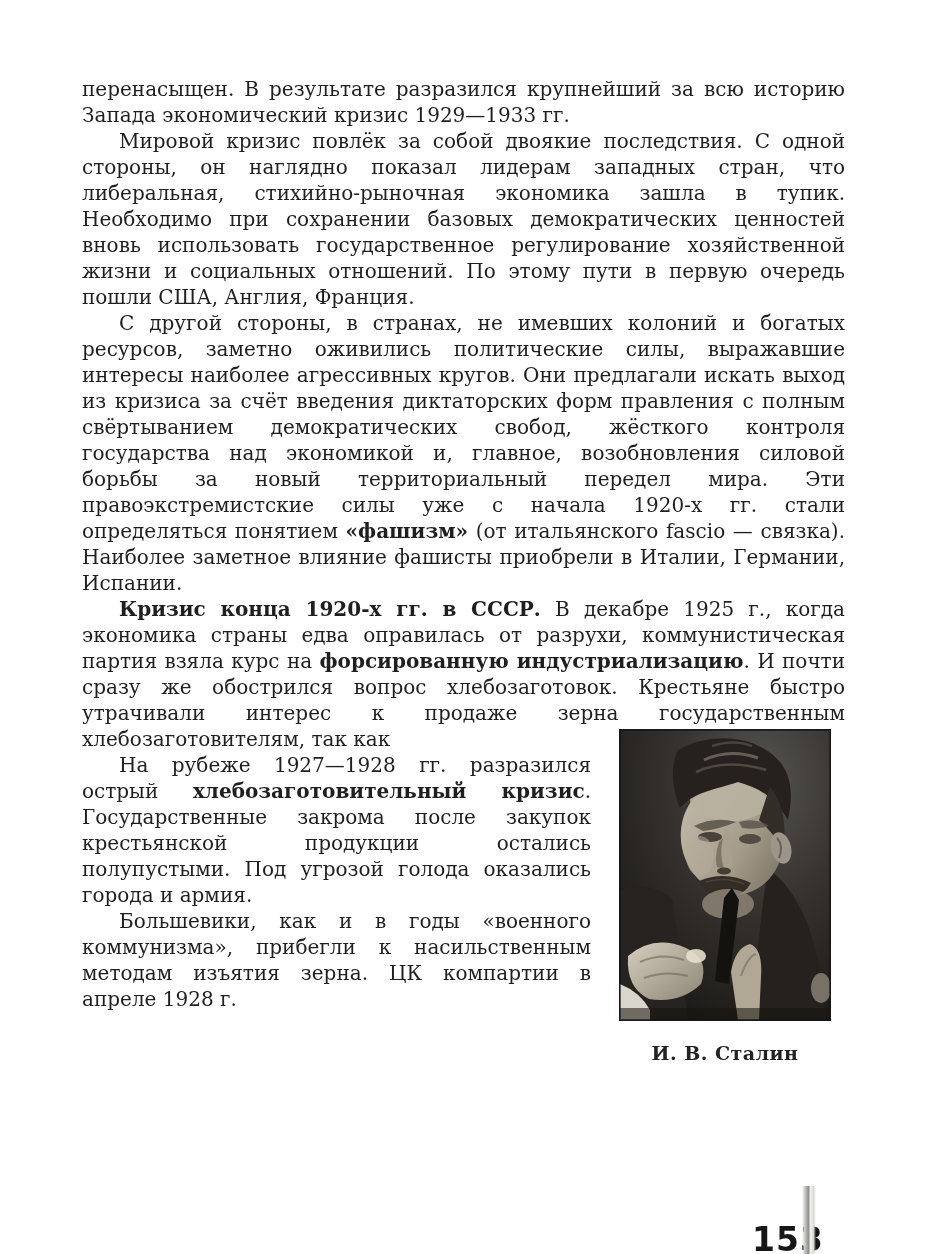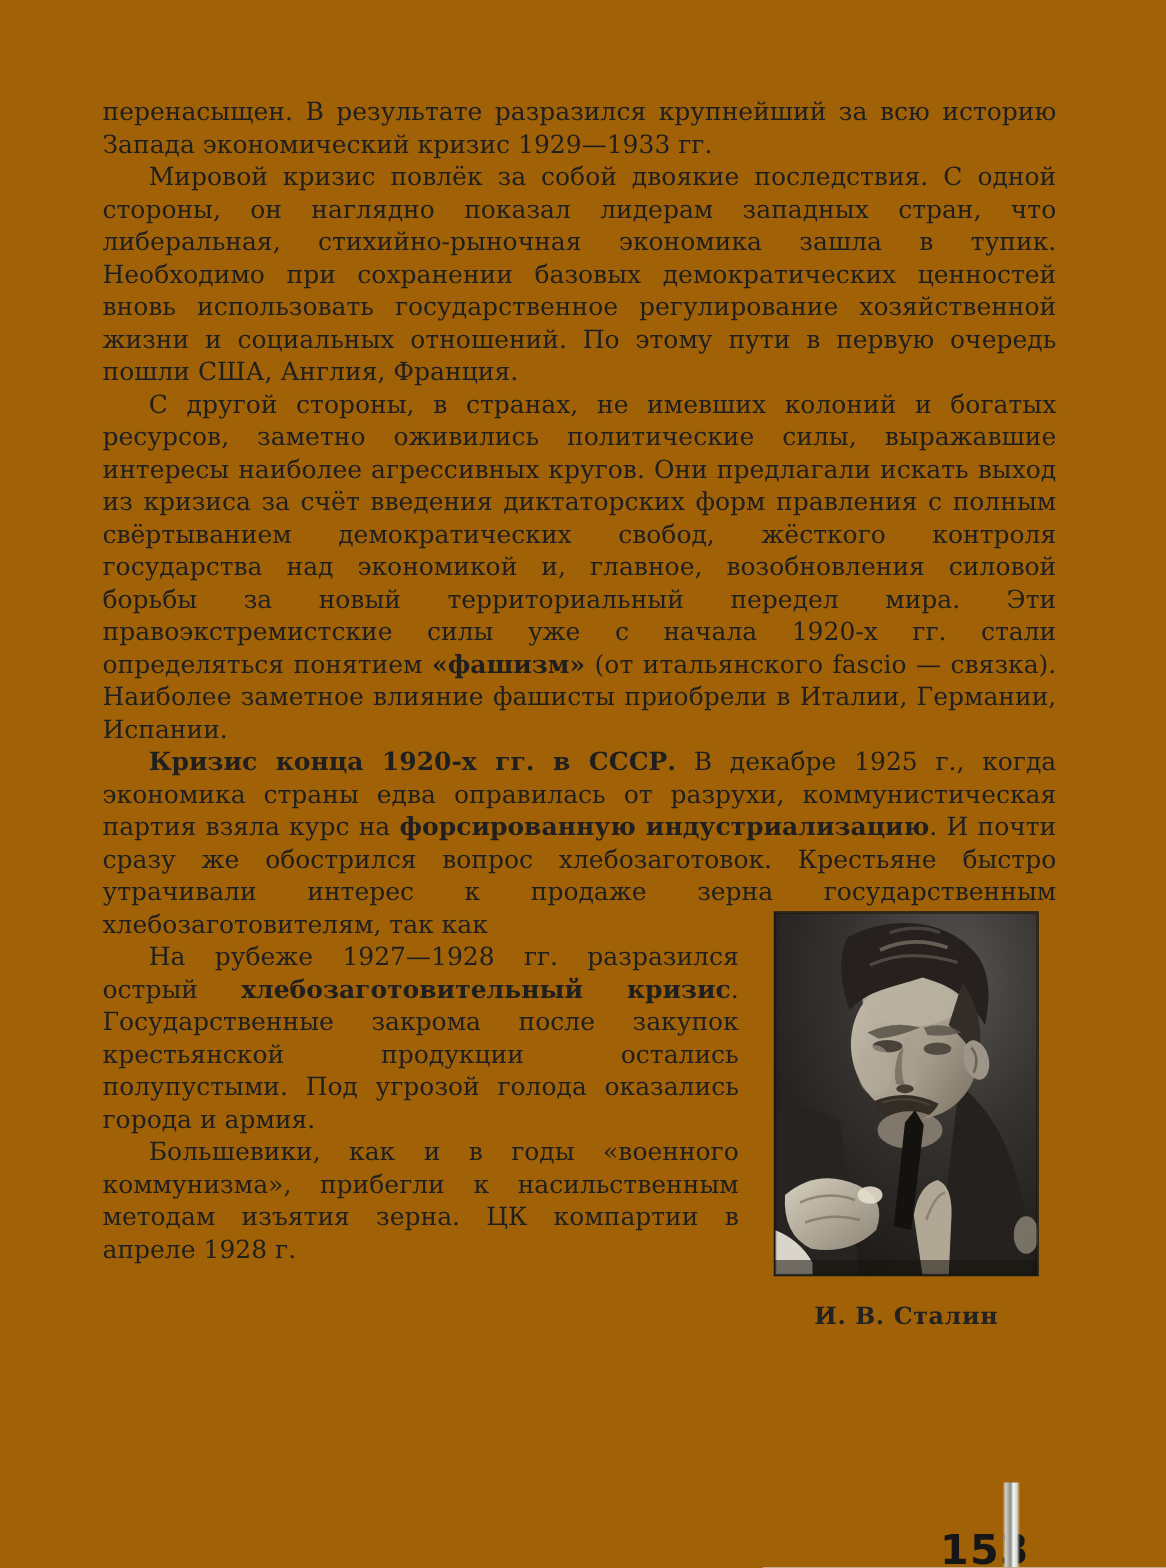--- a/index.html
+++ b/index.html
@@ -1,21 +1,21 @@
 <!DOCTYPE html>
 <html lang="ru"><head>
 <meta charset="utf-8">
 <style>
   html, body { margin: 0; padding: 0; background: #e9e9e9; }
   .page {
     position: relative;
     width: 933px;
     height: 1254px;
     margin: 0 auto;
-    background: #a16207;
+    background: #ffffff;
     overflow: hidden;
     font-family: "DejaVu Serif", serif;
     color: #1f1f1f;
   }
   .text-block {
     position: absolute;
     left: 82px;
     top: 76px;
     width: 763px;
     font-size: 20px;

